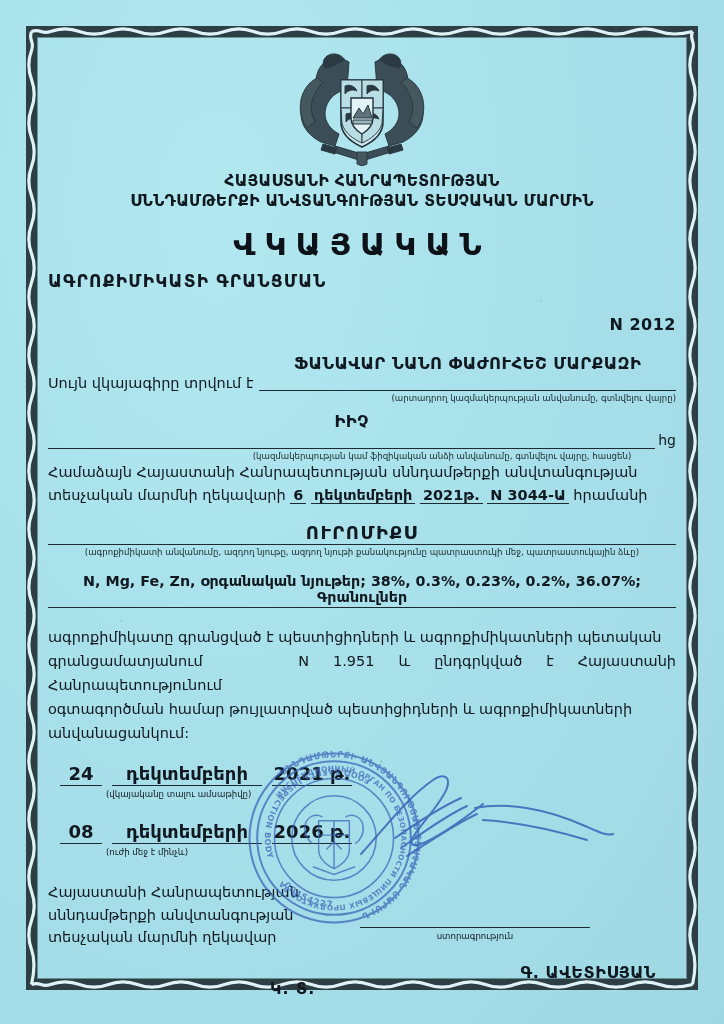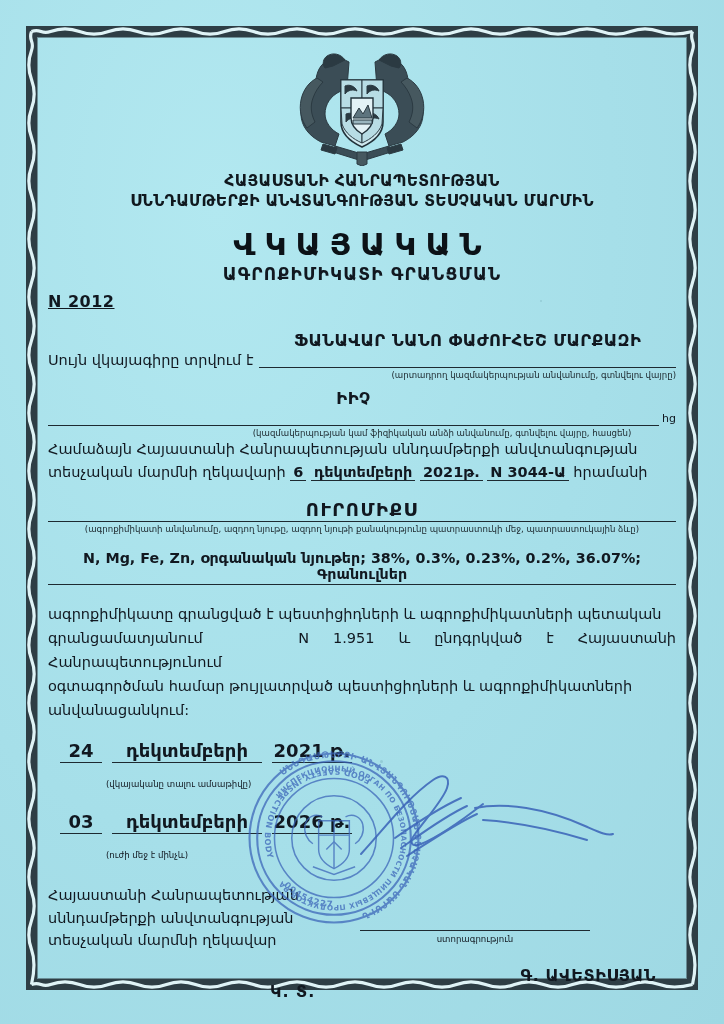--- a/index.html
+++ b/index.html
@@ -62,33 +62,31 @@
 
   .big-title{
     text-align:center;
     font-size:31px;
     font-weight:bold;
     letter-spacing:9px;
     margin-top:16px;
     color:#0c1217;
   }
   .sub-title{
-    text-align:center;
     font-size:17px;
     font-weight:bold;
     letter-spacing:1.2px;
-    margin-top:2px;
+    margin-top:9px;
   }
   .doc-no{
-    text-align:left;
+    text-align:right;
     font-size:16px;
     font-weight:bold;
-    margin-top:8px;
+    margin-top:24px;
     letter-spacing:.5px;
-    text-decoration:underline;
   }
 
   
   .form{
     margin-top:20px;
     font-size:14.5px;
   }
   .row{
     display:flex;
     align-items:flex-end;
@@ -113,21 +111,21 @@
     color:#1a252b;
   }
   .cap.right-shift{padding-left:120px;text-align:right;}
   .cap.shift2{padding-left:160px;}
 
   .row2{
     display:flex;align-items:flex-end;margin-top:9px;
   }
   .row2 .fill{margin-left:0;}
   .hg{
-    font-size:11px;
+    font-size:14px;
     padding-left:3px;
     padding-bottom:1px;
   }
 
   .para{
     font-size:14.5px;
     line-height:1.62;
     text-align:justify;
   }
   .para .u{
@@ -173,21 +171,21 @@
   .dmon{
     border-bottom:1.3px solid #1d2a31;
     width:150px;text-align:center;margin-left:10px;padding-bottom:1px;
   }
   .dyear{
     border-bottom:1.3px solid #1d2a31;
     width:80px;text-align:center;margin-left:10px;padding-bottom:1px;
   }
   .dcap{
     font-size:8.6px;font-weight:normal;
-    padding-left:58px;margin-top:16px;
+    padding-left:58px;margin-top:3px;
   }
   .dgap{height:22px;}
 
   .signblock{
     margin-top:24px;
     position:relative;
     font-size:14.5px;
     line-height:1.55;
   }
   .signblock .who{max-width:330px;}
@@ -337,21 +335,21 @@
 
       <div class="dates">
         <div class="dline">
           <span class="dnum">24</span>
           <span class="dmon">դեկտեմբերի</span>
           <span class="dyear">2021 թ.</span>
         </div>
         <div class="dcap">(վկայականը տալու ամսաթիվը)</div>
         <div class="dgap"></div>
         <div class="dline">
-          <span class="dnum">03</span>
+          <span class="dnum">08</span>
           <span class="dmon">դեկտեմբերի</span>
           <span class="dyear">2026 թ.</span>
         </div>
         <div class="dcap">(ուժի մեջ է մինչև)</div>
       </div>
 
       <div class="signblock">
         <div class="who">
           <div>Հայաստանի Հանրապետության</div>
           <div>սննդամթերքի անվտանգության</div>

